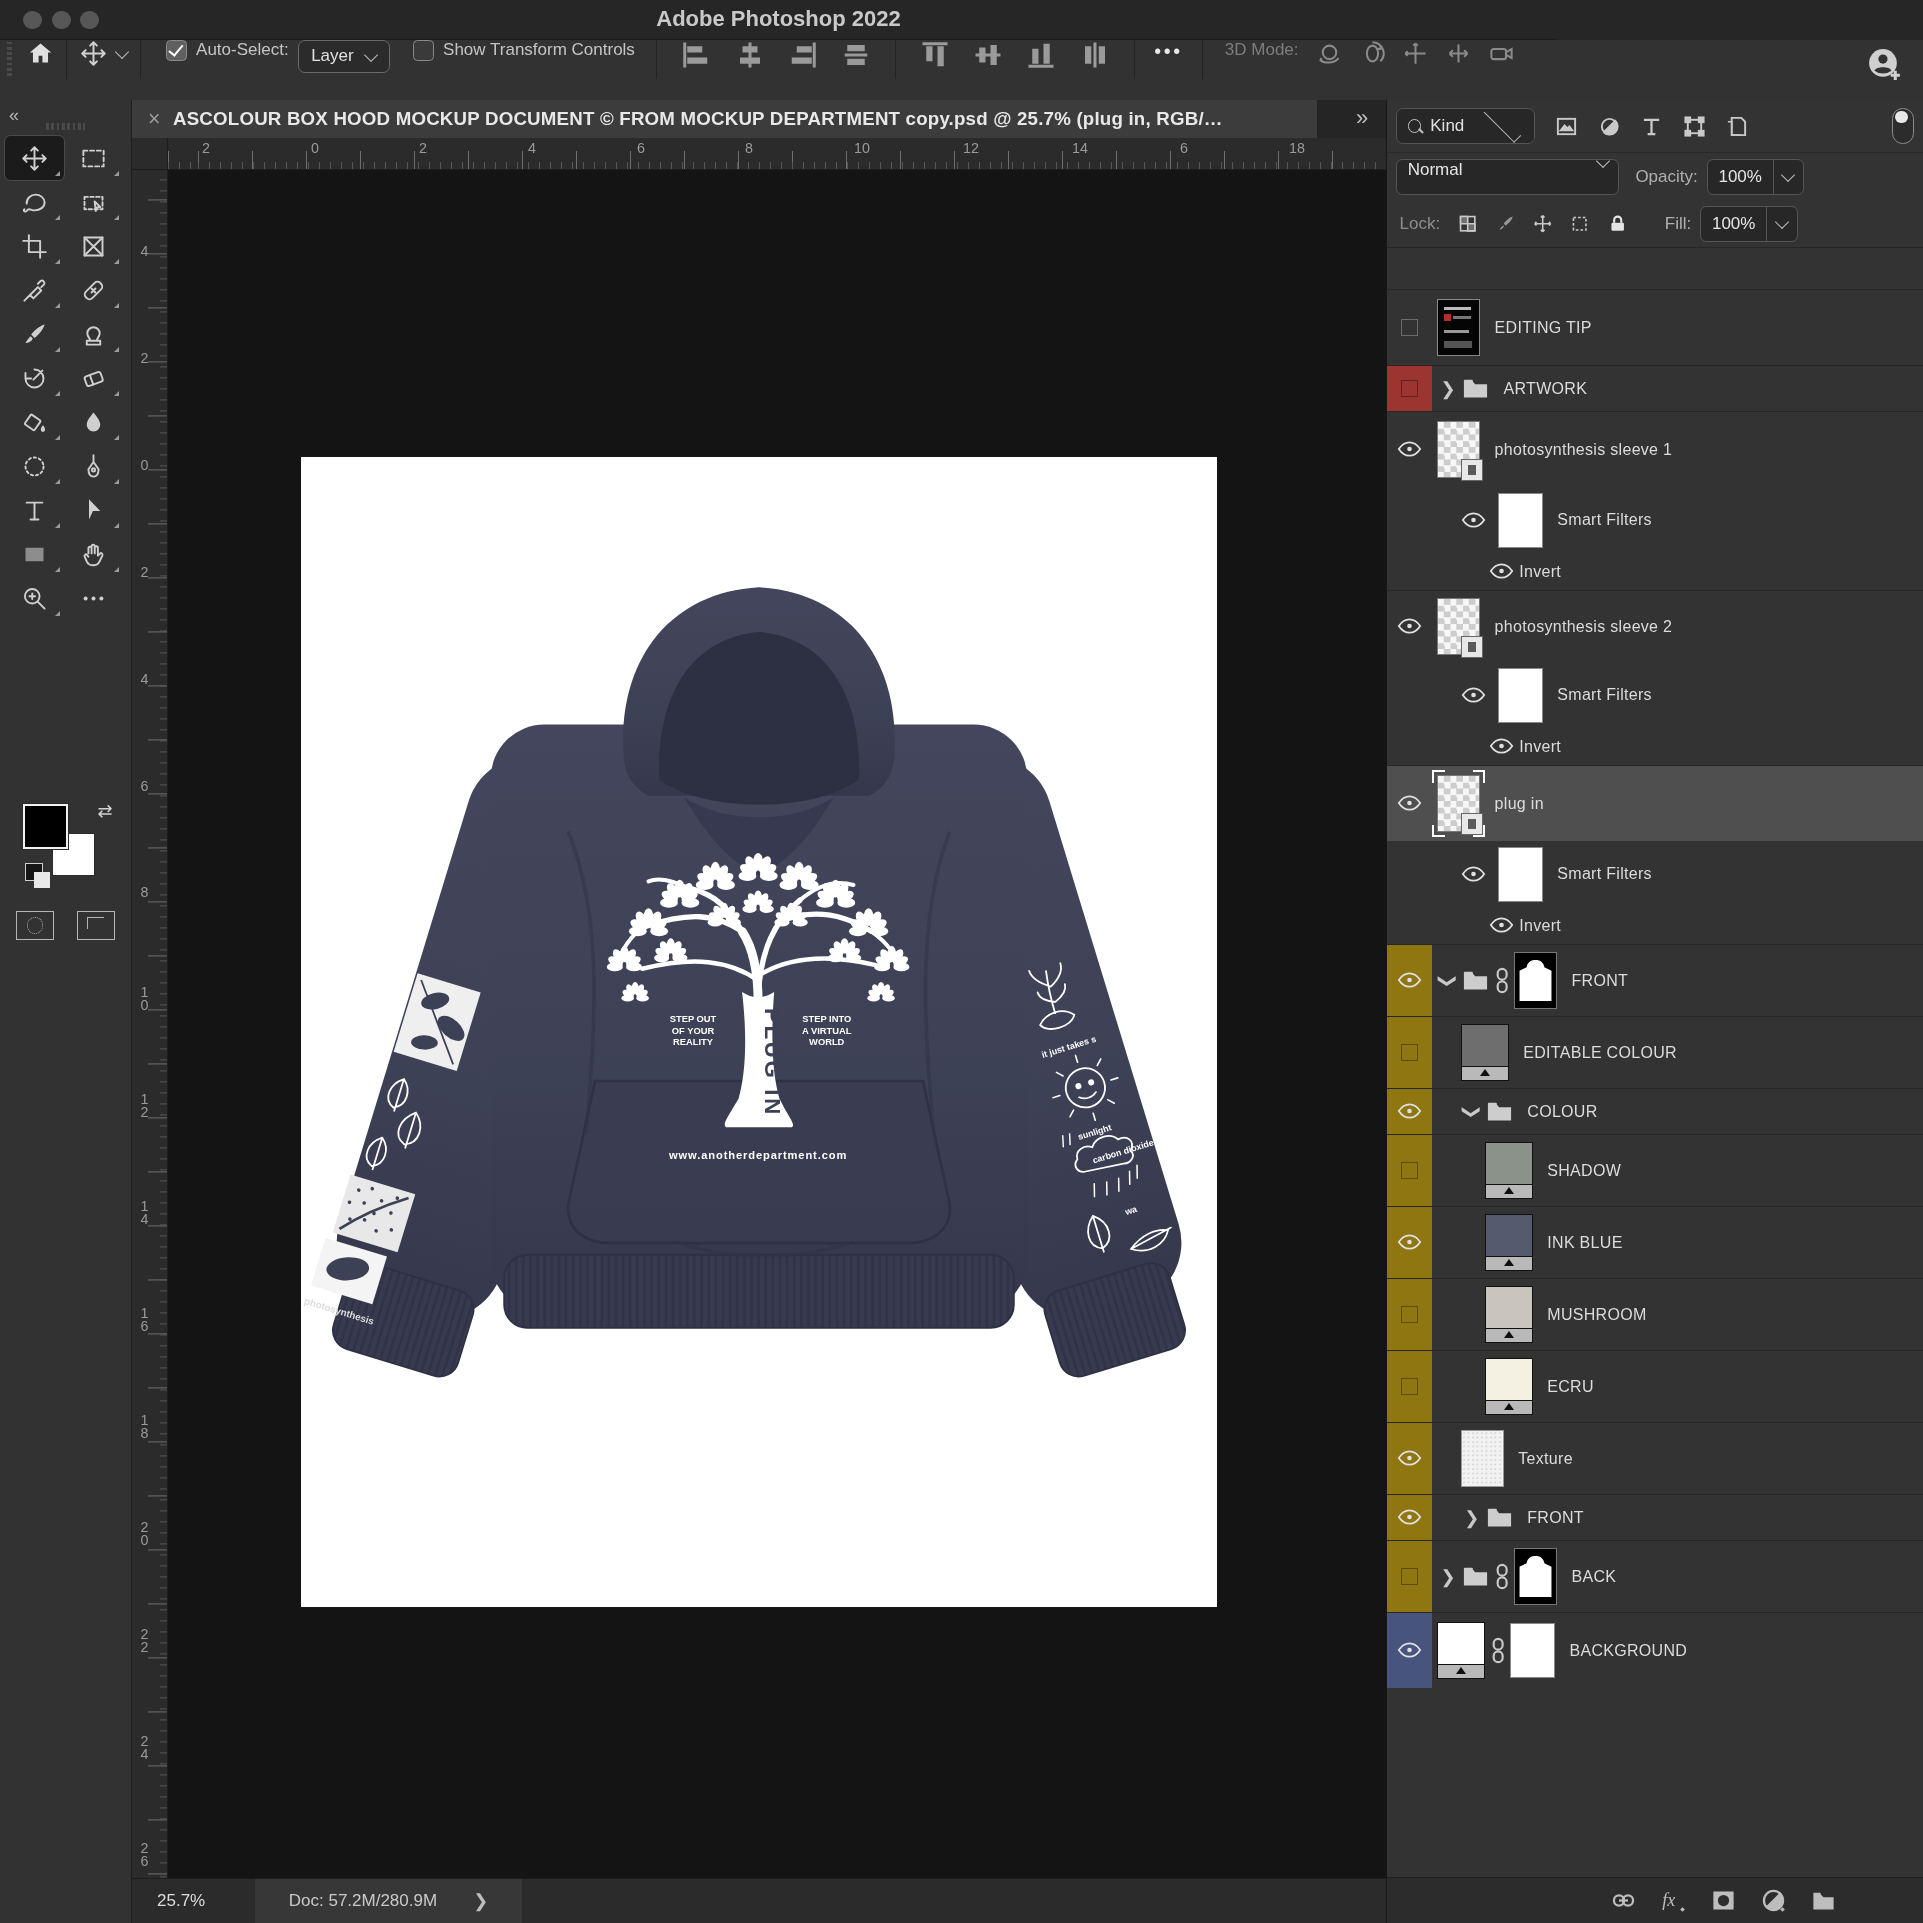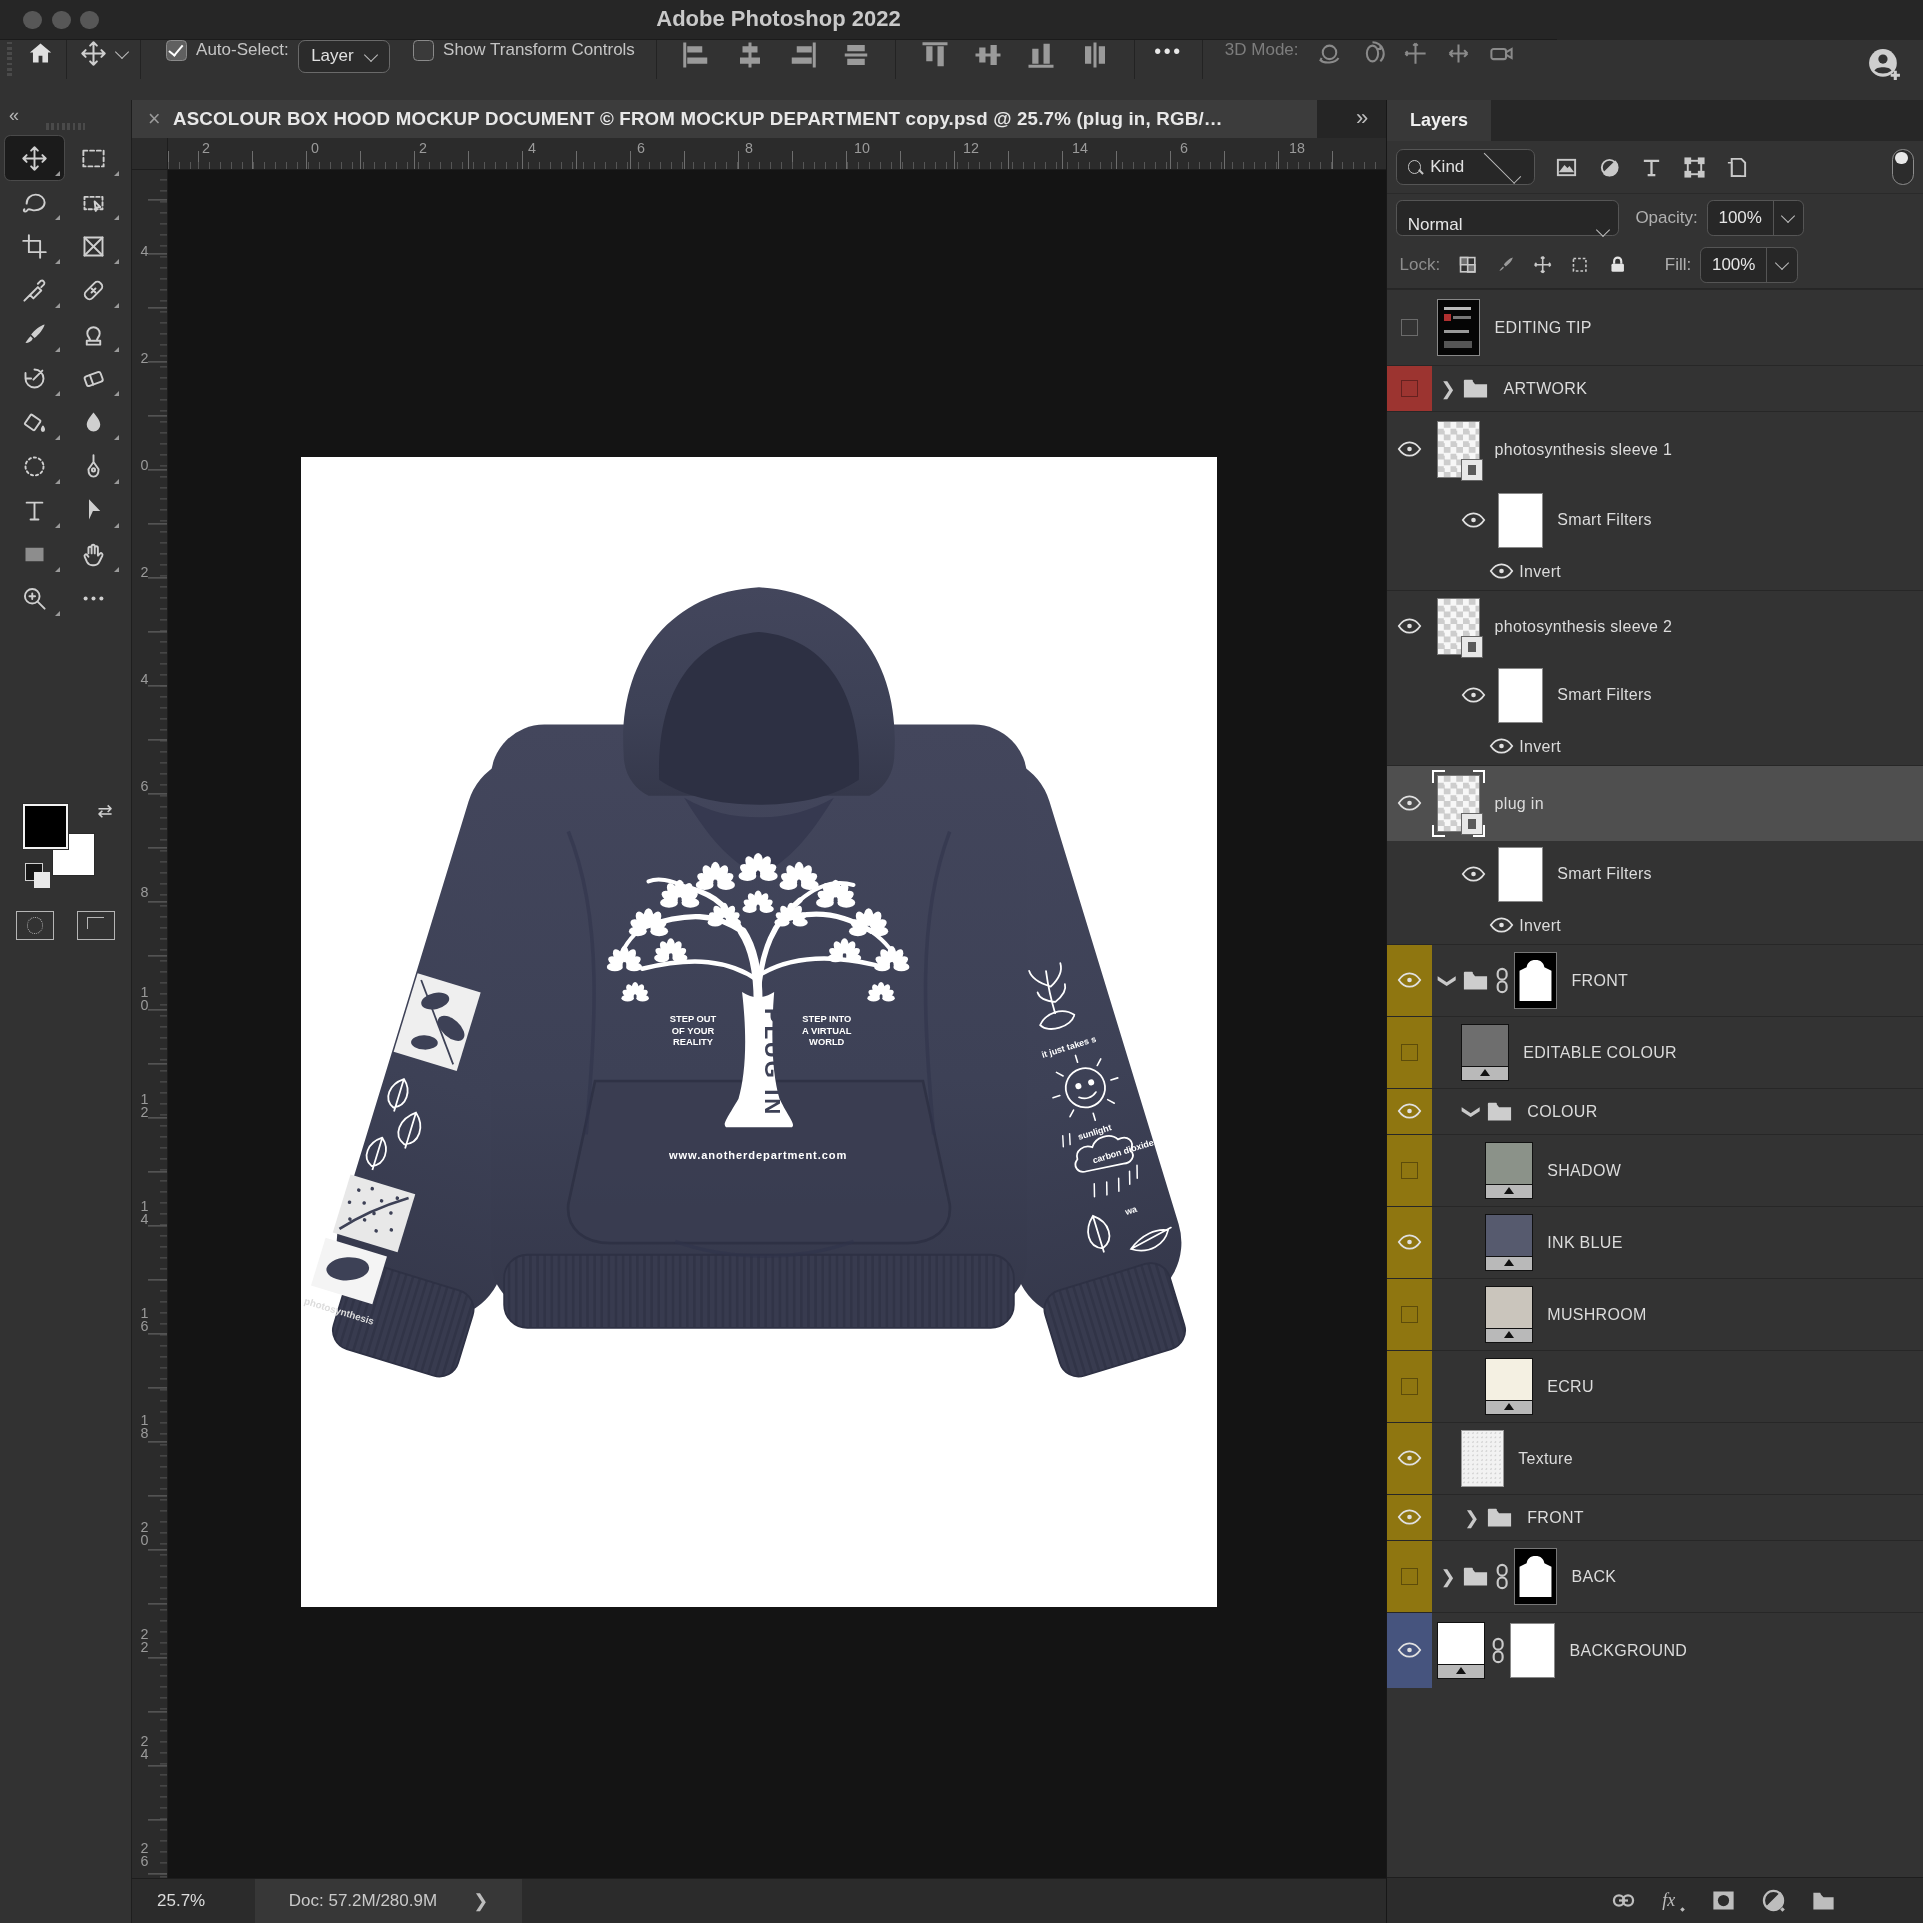--- a/index.html
+++ b/index.html
@@ -79,21 +79,21 @@
   .prow{display:flex;align-items:center;padding:0 9px;}
   #filter-row{height:52px;border-bottom:0.9px solid #2a2a2a;}
   #kind-box{display:flex;align-items:center;gap:9px;background:#272727;border:0.9px solid #555;border-radius:7.1px;height:34px;padding:0 10.7px;width:116px;justify-content:flex-end;}
   #kind-box .mag{width:11.6px;height:11.6px;border:1.8px solid #c4c4c4;border-radius:50%;position:relative;}
   #kind-box .mag::after{content:"";position:absolute;left:9.8px;top:9.8px;width:6.2px;height:1.8px;background:#c4c4c4;transform:rotate(45deg);}
   #kind-box span{font-size:17px;color:#e0e0e0;flex:1;}
   .ficon{margin-left:19.6px;stroke:#c9c9c9;fill:none;stroke-width:2;}
   #filter-toggle{margin-left:auto;width:19.6px;height:34px;border:1.8px solid #8d8d8d;border-radius:10.7px;position:relative;background:#2c2c2c;}
   #filter-toggle::after{content:"";position:absolute;left:1.8px;top:1.8px;width:12.5px;height:12.5px;border-radius:50%;background:#e8e8e8;}
   #blend-row{height:48px;}
-  #blend-select{display:flex;align-items:flex-end;background:#272727;border:0.9px solid #555;border-radius:6.2px;height:34px;width:200px;padding:0 10.7px;font-size:17px;color:#e6e6e6;gap:28px;}
+  #blend-select{display:flex;align-items:flex-start;background:#272727;border:0.9px solid #555;border-radius:6.2px;height:34px;width:200px;padding:0 10.7px;font-size:17px;color:#e6e6e6;gap:28px;}
   #blend-select .chev{margin-left:auto;}
   .field{display:flex;align-items:center;background:#272727;border:0.9px solid #555;border-radius:6.2px;height:34px;padding:0 0 0 10.7px;font-size:17px;color:#e6e6e6;}
   .field .fdiv{width:0.9px;height:100%;background:#555;margin-left:10.7px;}
   .field .fch{width:30px;display:flex;align-items:center;justify-content:center;}
   .plabel{font-size:17px;color:#b0b0b0;margin:0 9px 0 16px;}
   #lock-row{height:46px;border-bottom:0.9px solid #262626;}
   .lockicon{margin:0 8px;stroke:#c9c9c9;fill:none;stroke-width:1.8;}
   
   #layer-list{position:absolute;left:0;top:189px;width:100%;bottom:46px;overflow:hidden;background:#333;}
   .lrow{position:relative;display:flex;align-items:center;border-top:1.8px solid #272727;background:#333;}
@@ -599,23 +599,20 @@
 
 <div id="statusbar">
   <span id="status-zoom">25.7%</span>
   <div id="doc-info">
     <span>Doc: 57.2M/280.9M</span>
     <span class="ch">❯</span>
   </div>
 </div>
 
 <div id="layers-panel">
-  <div id="panel-tabs">
-    <div id="layers-tab">Layers</div>
-  </div>
   <div id="filter-row" class="prow">
     <div id="kind-box">
       <i class="mag"></i>
       <span>Kind</span>
       <span class="chev"></span>
     </div>
     <svg class="ficon" width="23" height="23" viewBox="0 0 24 24">
         <rect x="3" y="4" width="18" height="16"></rect>
         <path d="M6 16l4-5 3 3 2-2 3 4z" fill="#c9c9c9"></path>
       </svg>

